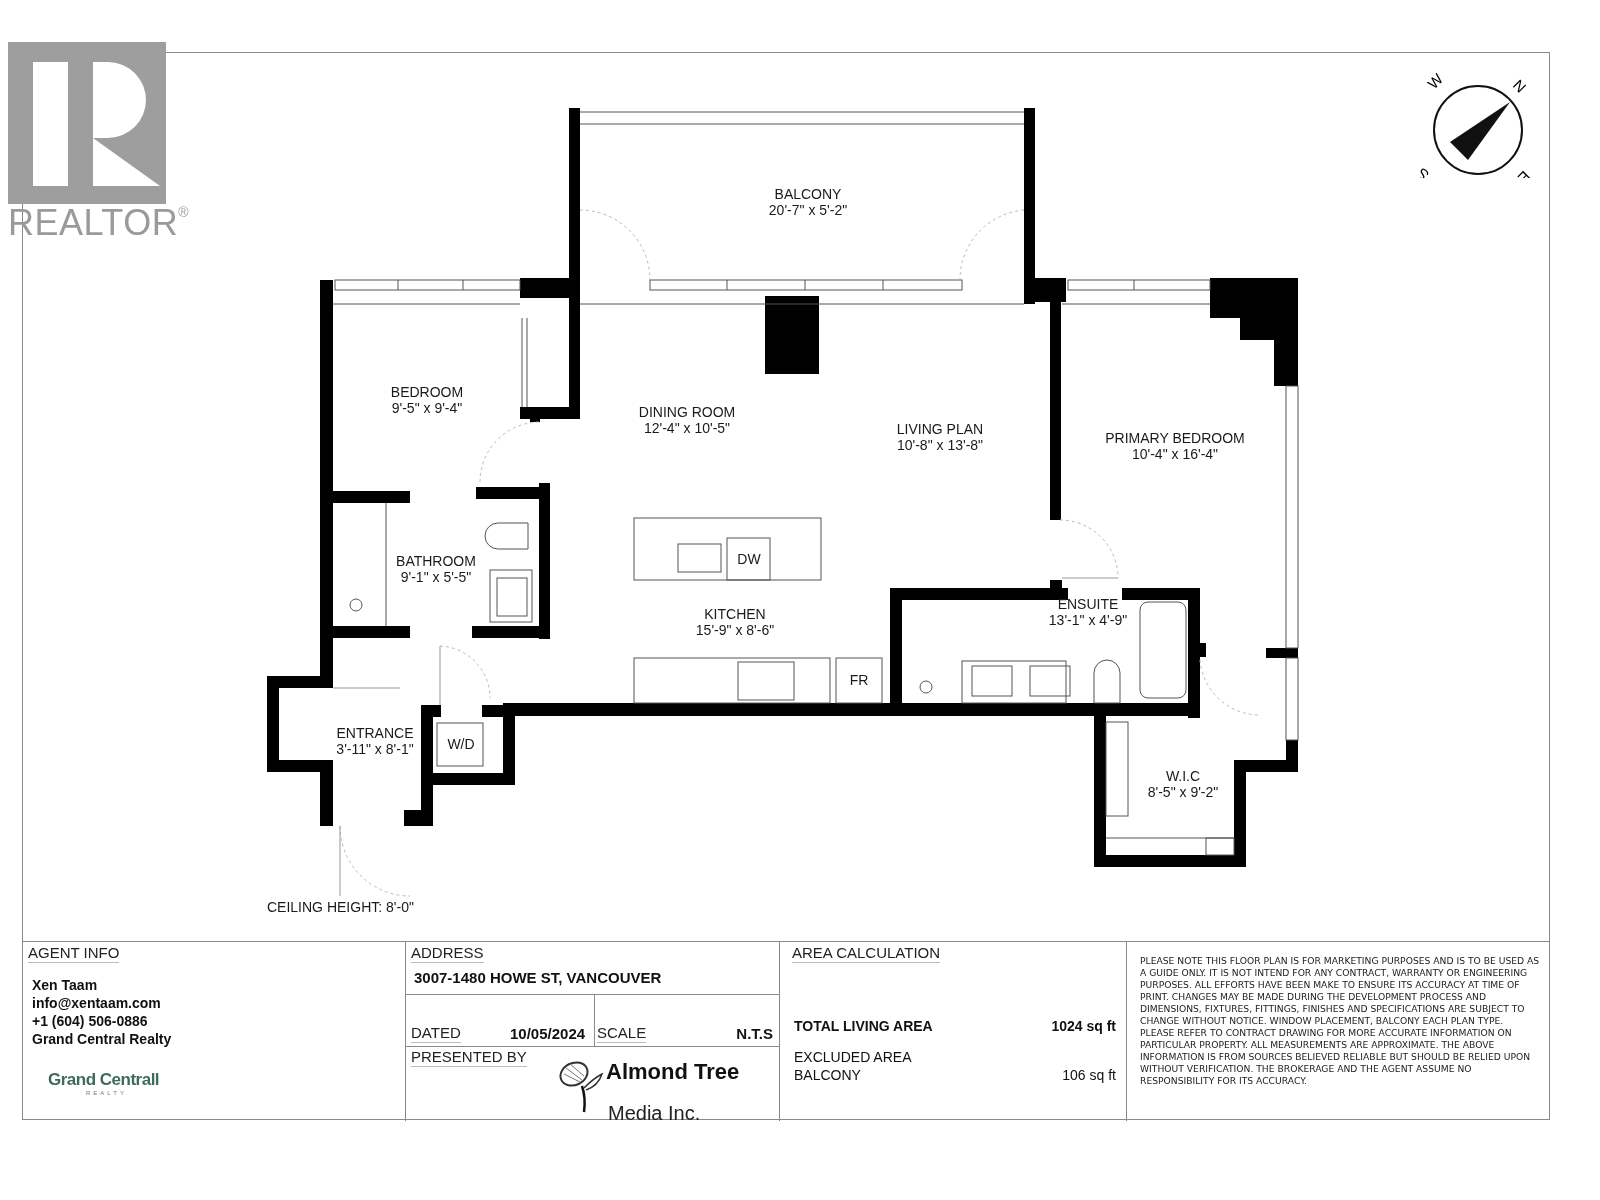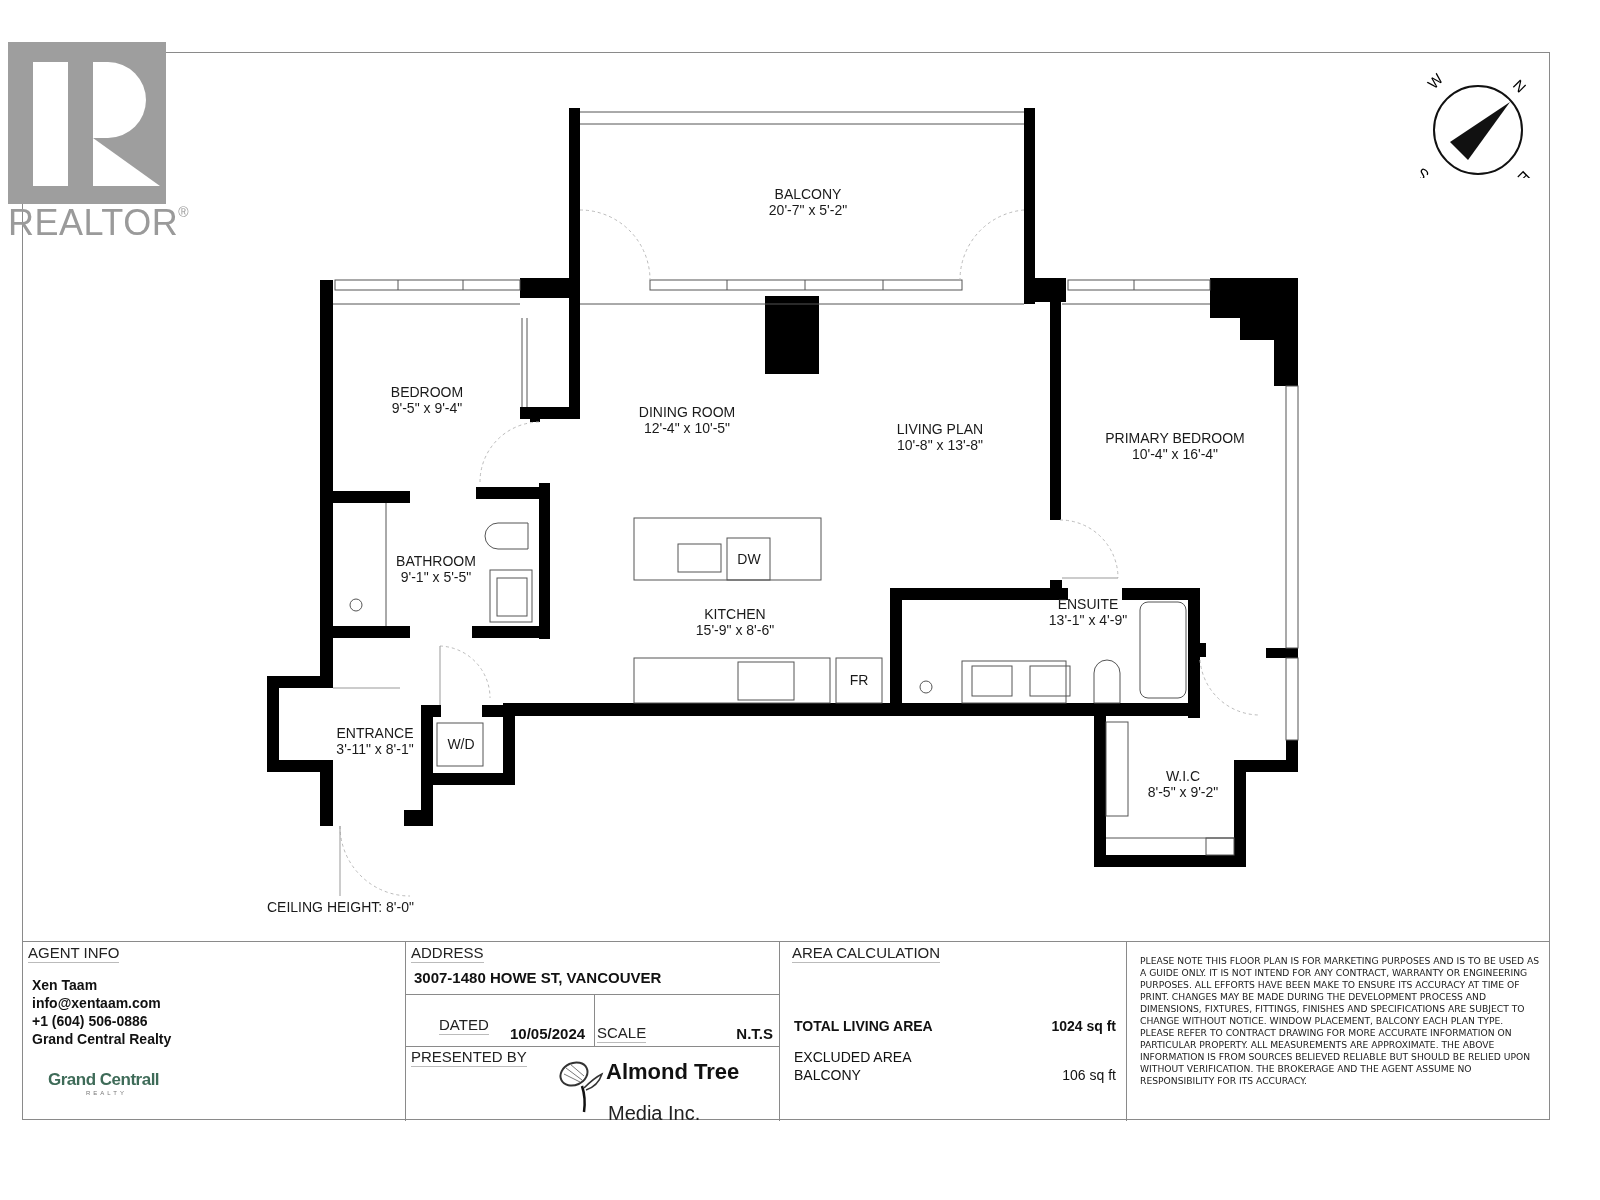--- a/index.html
+++ b/index.html
@@ -237,21 +237,21 @@
     <div>info@xentaam.com</div>
     <div>+1 (604) 506-0886</div>
     <div>Grand Central Realty</div>
   </div>
   <div class="gc-logo">Grand Centrall</div>
   <div class="gc-sub">REALTY</div>
 
   <div class="hdr" style="left:389px; top:2px;">ADDRESS</div>
   <div class="bold" style="position:absolute; left:392px; top:27px; font-size:15px;">3007-1480 HOWE ST, VANCOUVER</div>
 
-  <div class="hdr" style="left:389px; top:74px;margin-left:28px;">DATED</div>
+  <div class="hdr" style="left:389px; top:82px;">DATED</div>
   <div class="bold" style="position:absolute; left:488px; top:83px; font-size:15px;">10/05/2024</div>
   <div class="hdr" style="left:575px; top:82px;">SCALE</div>
   <div class="bold" style="position:absolute; right:777px; top:83px; font-size:15px;">N.T.S</div>
 
   <div class="hdr" style="left:389px; top:106px;">PRESENTED BY</div>
 
   <div class="hdr" style="left:770px; top:2px;">AREA CALCULATION</div>
   <div class="bold" style="position:absolute; left:772px; top:76px; font-size:14px;">TOTAL LIVING AREA</div>
   <div class="bold" style="position:absolute; right:434px; top:76px; font-size:14px;">1024 sq ft</div>
   <div style="position:absolute; left:772px; top:107px; font-size:14px;">EXCLUDED AREA</div>

